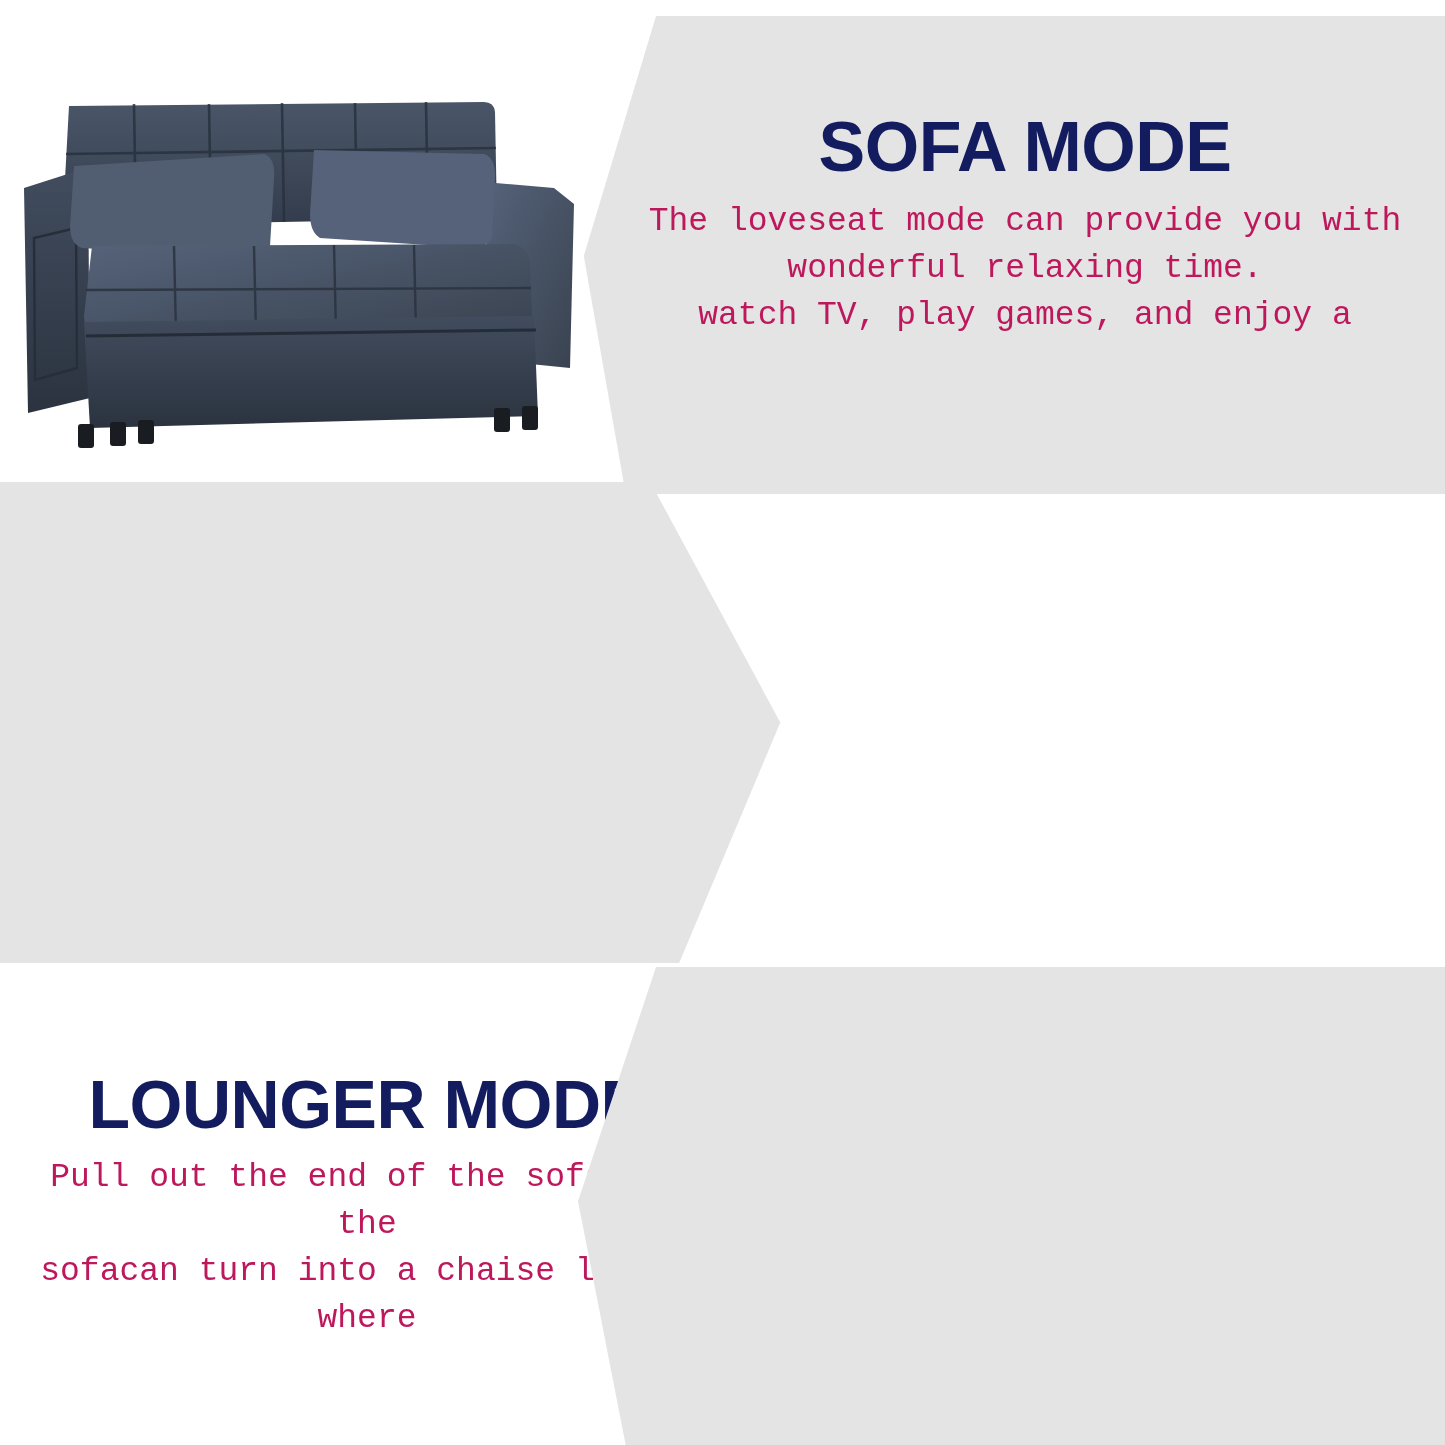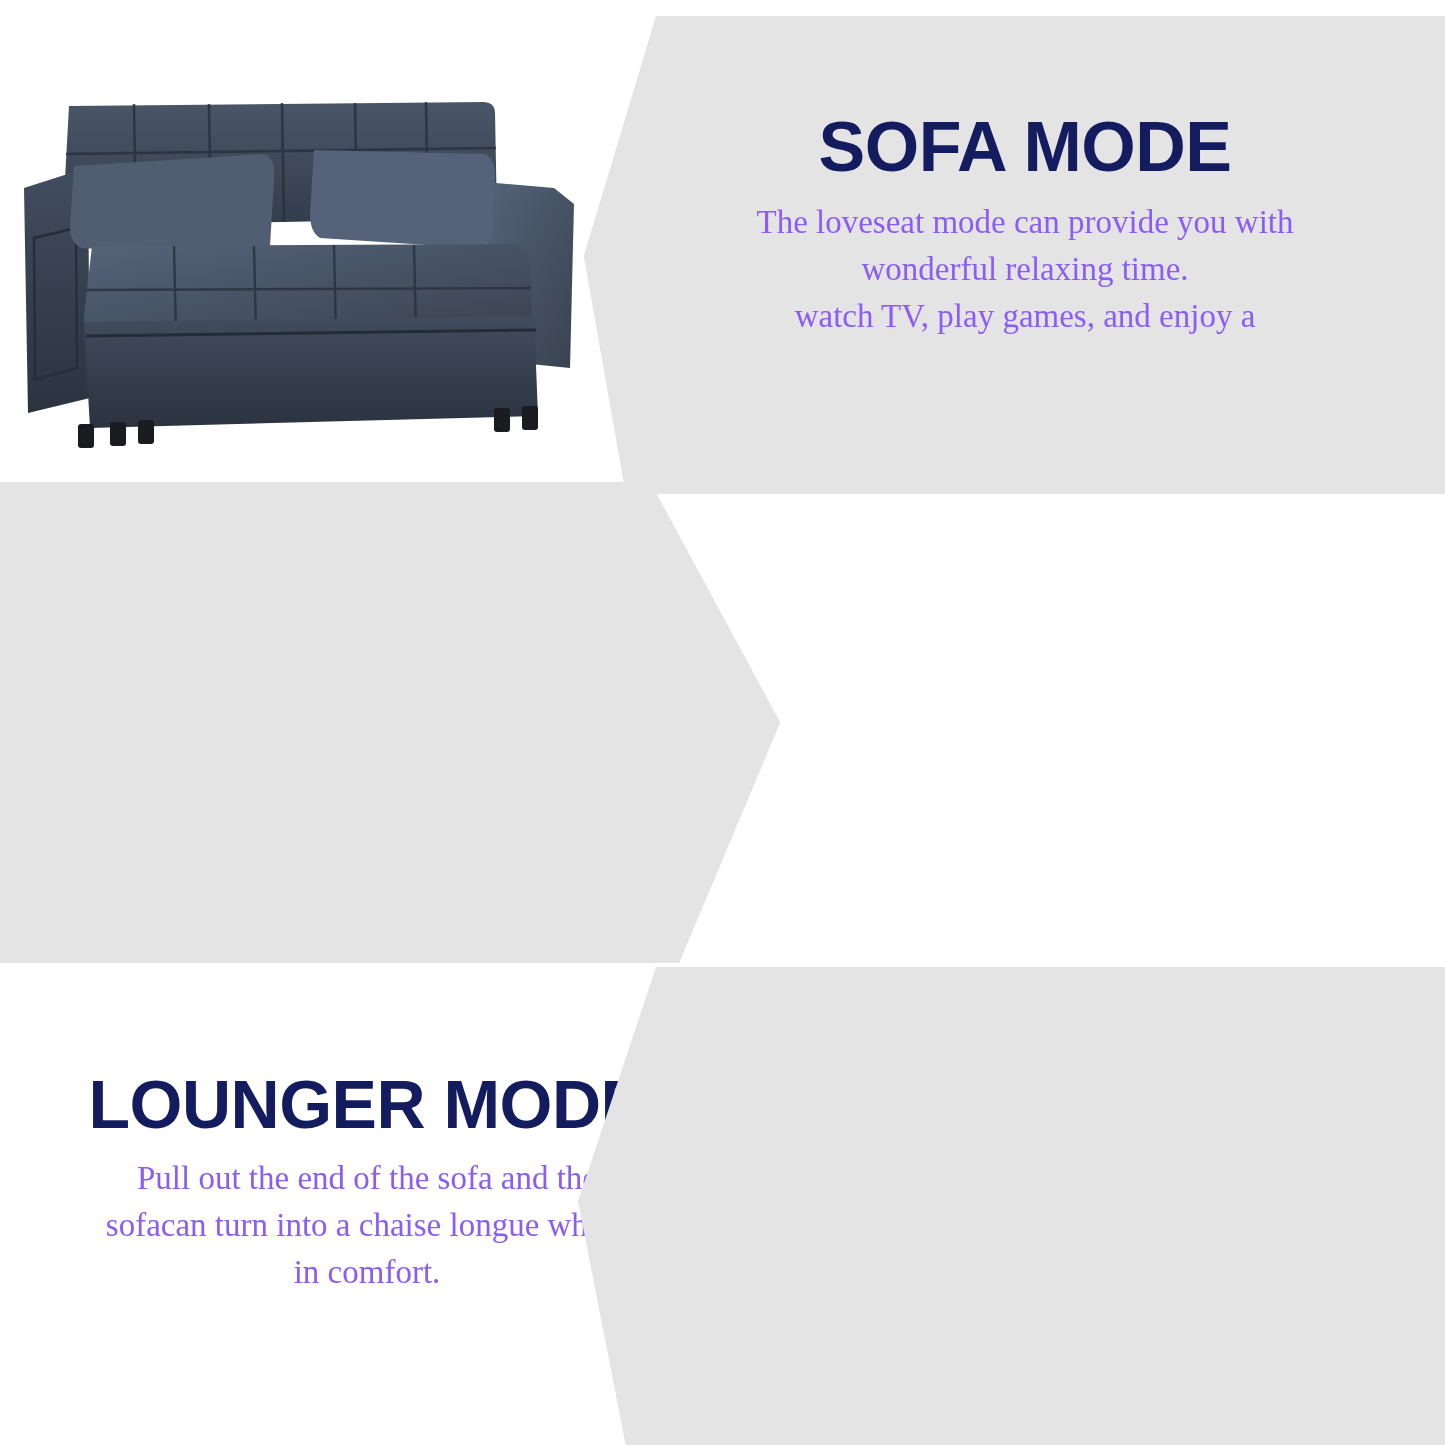--- a/index.html
+++ b/index.html
@@ -72,25 +72,25 @@
     font-size: 70px;
     line-height: 1.02;
     letter-spacing: -0.5px;
     color: #141c60;
     margin: 0 0 16px 0;
     white-space: nowrap;
   }
   #text-lounger .mode-title { font-size: 68px; }
 
   .mode-desc {
-    font-family: Liberation Serif, serif;
+    font-family: Liberation Mono, monospace;
     font-weight: normal;
     font-size: 33px;
     line-height: 1.42;
-    color: #8b5cf6;
+    color: #be185d;
     margin: 0;
   }
   .mode-desc .ln { display: block; }
 
   
   .stage {
     position: absolute;
     overflow: hidden;
   }
   #stage-sofa    { left: 14px;  top: 52px;   width: 600px; height: 390px; }
@@ -178,21 +178,20 @@
 
   <div class="row" id="row-lounger">
 
     <div class="panel-gray" id="panel-lounger-bg"></div>
 
     <div class="text-block" id="text-lounger">
       <h2 class="mode-title">LOUNGER MODE</h2>
       <p class="mode-desc">
         <span class="ln">Pull out the end of the sofa and the</span>
         <span class="ln">sofacan turn into a chaise longue where</span>
-        <span class="ln">in comfort.</span>
       </p>
     </div>
 
     <div class="stage" id="stage-lounger">
       <svg class="sofa-svg" viewBox="0 0 640 470" xmlns="http://www.w3.org/2000/svg">
         <defs>
           <linearGradient id="lfabA" x1="0" y1="0" x2="0" y2="1">
             <stop offset="0%" stop-color="#3f4959"></stop>
             <stop offset="100%" stop-color="#262d39"></stop>
           </linearGradient>

